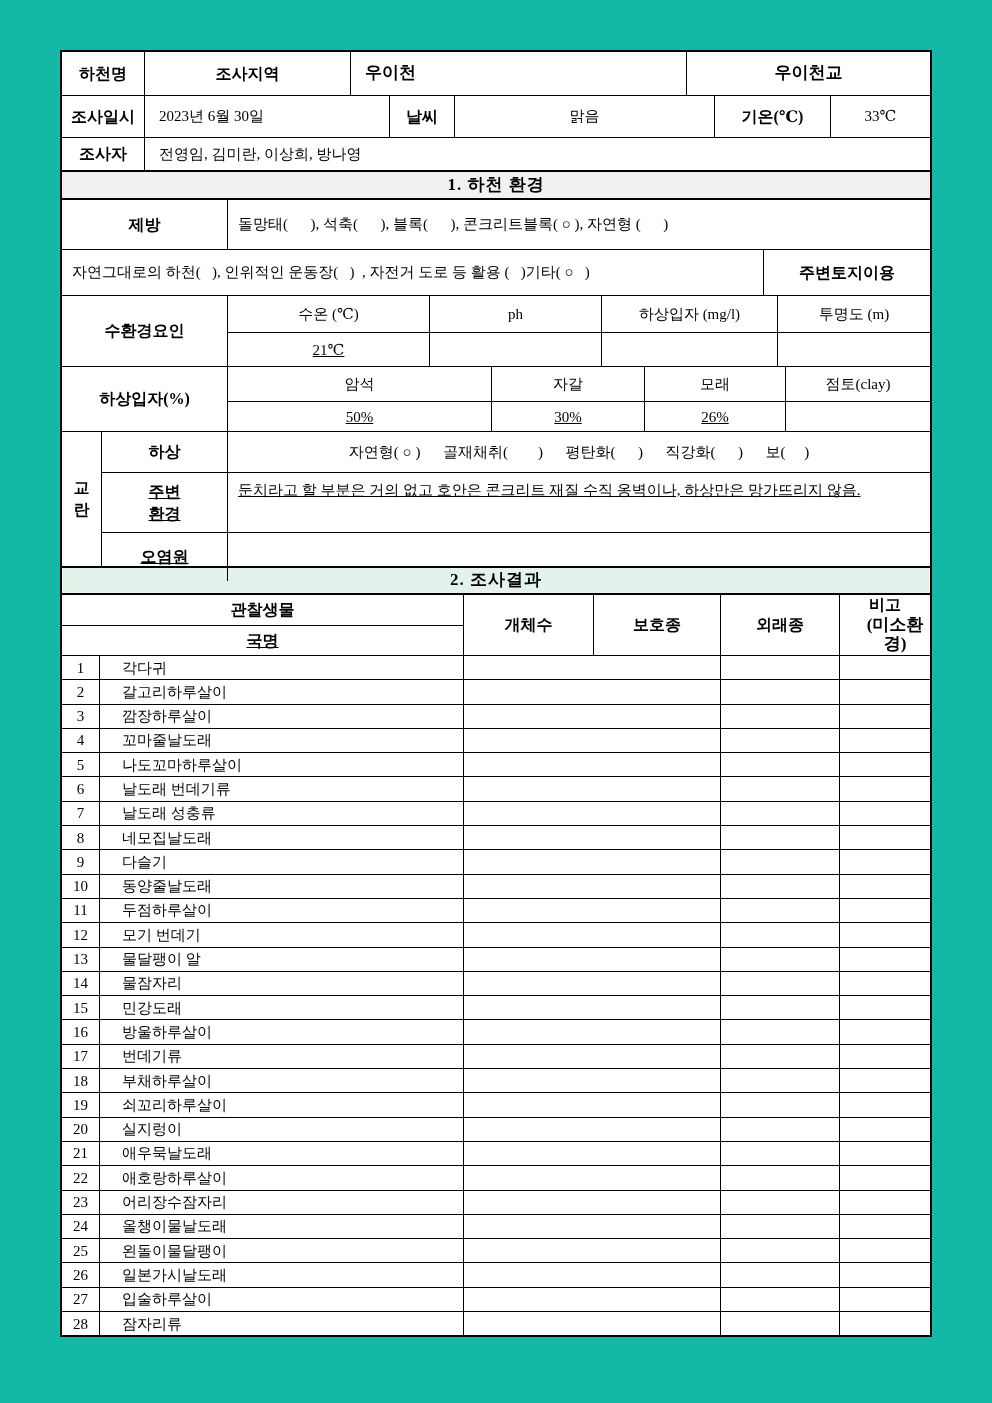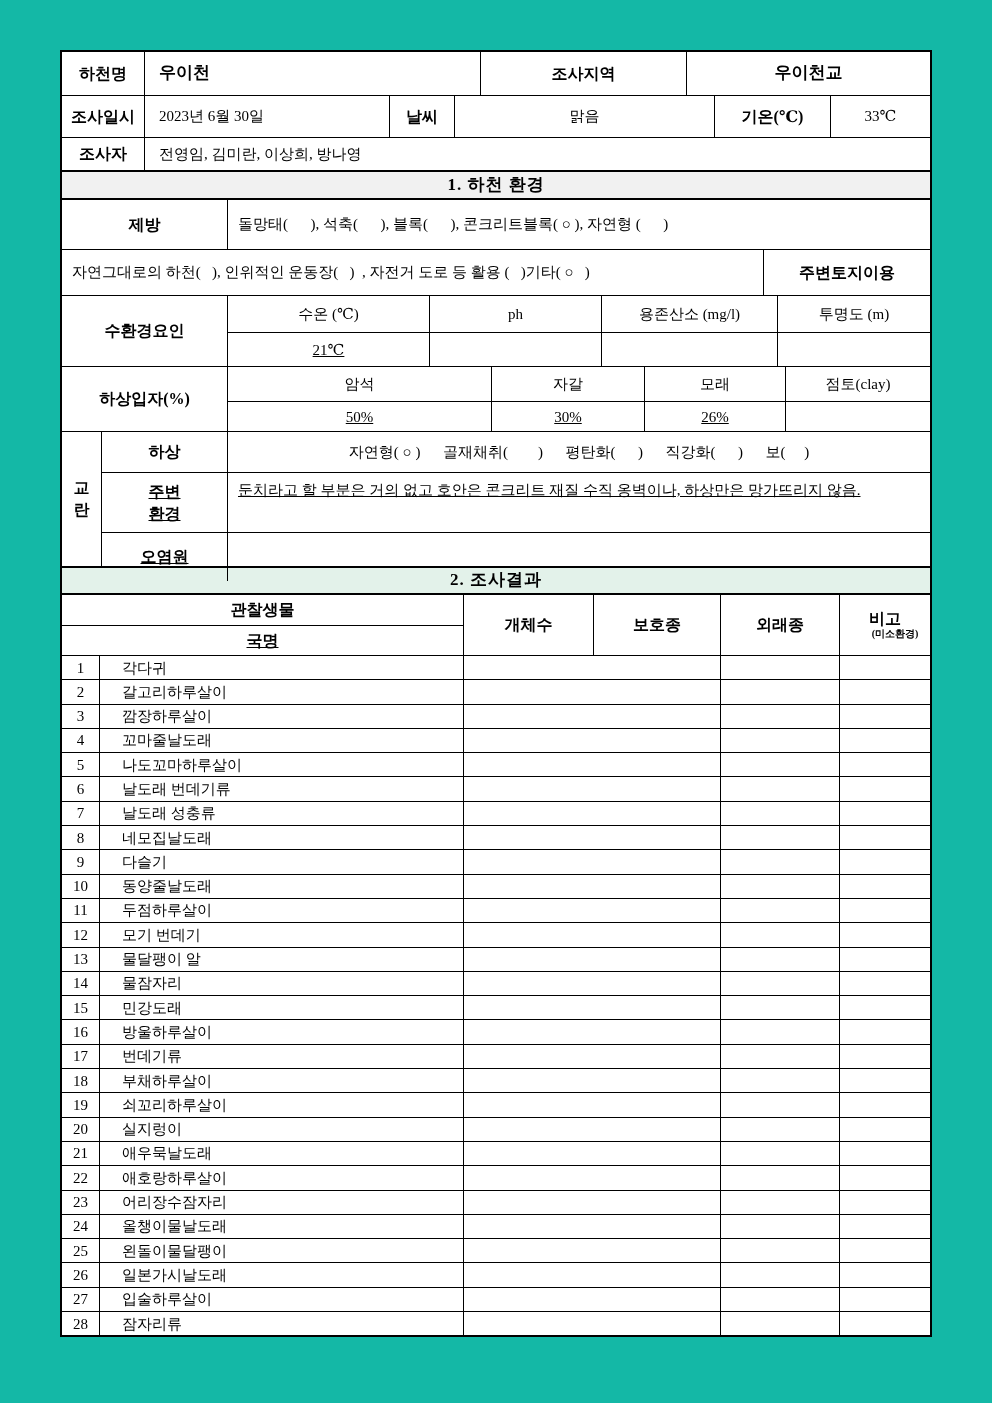--- a/index.html
+++ b/index.html
@@ -66,32 +66,32 @@
   .h49{height:49px}.h46{height:46px}.h71{height:71px}.h65{height:65px}
   .h135{height:135px}.h29{height:29px}.h60{height:60px}
   .h36{height:36px;flex:none}.h35{height:35px;flex:none}
   .h34{height:34px;flex:none}.h31{height:31px;flex:none}
   .h40{height:40px;flex:none}.h60f{height:60px;flex:none}.h35f{height:49px;flex:none}
   .h30f{height:30px;flex:none}
   
   .sbody { display: block; border-top: none; }
   .srow { display: flex; border-top: 1px solid #000; height: 24.3px; }
   .note2 { flex-direction: column; line-height: 1.15; }
-  .note2 .sub { font-size: 10px; font-weight: bold; margin-left: 20px; }
+  .note2 .sub { font-size: 17px; font-weight: bold; margin-left: 20px; }
 </style>
 </head>
 <body>
 
 <div class="page">
   <div class="frame">
 
     <div class="band first h43">
       <div class="cell lbl w83">하천명</div>
+      <div class="cell lbl w206">조사지역</div>
       <div class="cell big left pad14 w336">우이천</div>
-      <div class="cell lbl w206">조사지역</div>
       <div class="cell big w243">우이천교</div>
     </div>
 
     <div class="band h42">
       <div class="cell lbl w83">조사일시</div>
       <div class="cell left pad14 w245">2023년 6월 30일</div>
       <div class="cell lbl w65">날씨</div>
       <div class="cell w260">맑음</div>
       <div class="cell lbl w116">기온(℃)</div>
       <div class="cell w99">33℃</div>
@@ -115,21 +115,21 @@
       <div class="cell left pad10 pre flex1">자연그대로의 하천(   ), 인위적인 운동장(   )  , 자전거 도로 등 활용 (   )기타( ○   )</div>
       <div class="cell lbl w166">주변토지이용</div>
     </div>
 
     <div class="band h71">
       <div class="cell lbl w166">수환경요인</div>
       <div class="stack flex1">
         <div class="subrow h36">
           <div class="cell w202">수온 (℃)</div>
           <div class="cell w172">ph</div>
-          <div class="cell w176">용존산소 (mg/l)</div>
+          <div class="cell w176">하상입자 (mg/l)</div>
           <div class="cell w152">투명도 (m)</div>
         </div>
         <div class="subrow h35">
           <div class="cell w202">21℃</div>
           <div class="cell w172"></div>
           <div class="cell w176"></div>
           <div class="cell w152"></div>
         </div>
       </div>
     </div>

